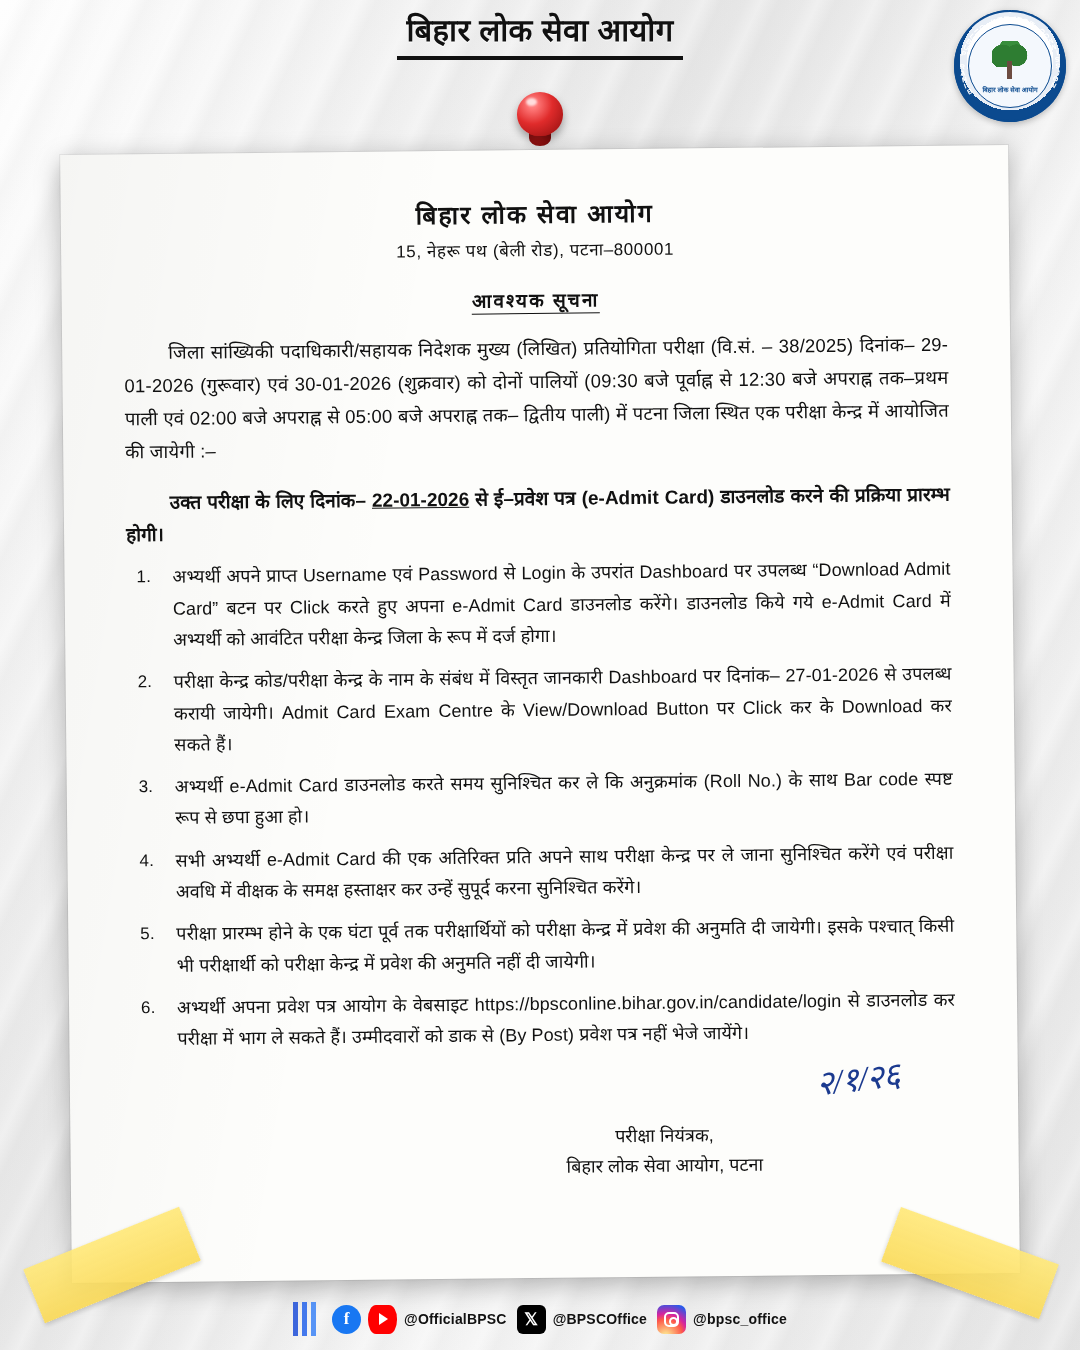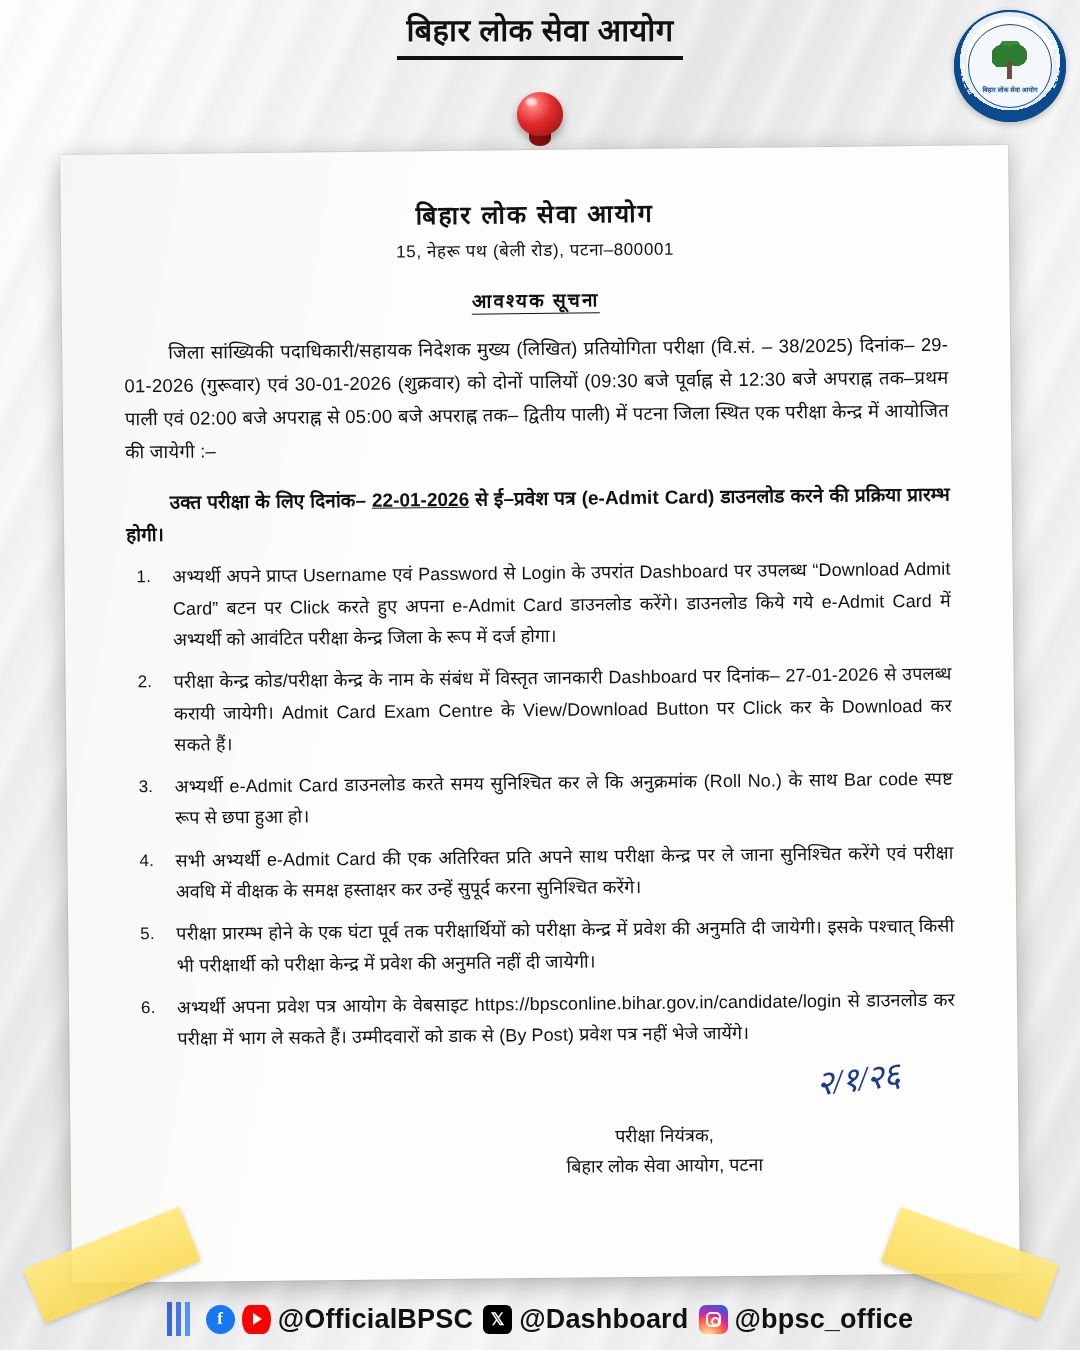--- a/index.html
+++ b/index.html
@@ -259,21 +259,21 @@
   }
   .social .bars {
     display: flex; gap: 4px; margin-right: 6px;
   }
   .social .bars i {
     display: block; width: 5px; height: 34px; background: #1d4ed8; opacity: .85;
   }
   .social .bars i:nth-child(2){ background:#2563eb; }
   .social .bars i:nth-child(3){ background:#3b82f6; }
   .social .handle {
-    font-size: 27px; font-weight: bold; color: #111;
+    font-size: 14px; font-weight: bold; color: #111;
     letter-spacing: .2px;
   }
   .ic {
     width: 29px; height: 29px; border-radius: 7px;
     display: inline-flex; align-items: center; justify-content: center;
     color: #fff; font-size: 17px; font-weight: bold;
     flex: 0 0 auto;
   }
   .ic.fb { background: #1877f2; border-radius: 50%; font-family: "Liberation Serif", serif; }
   .ic.yt { background: #ff0000; border-radius: 8px/14px; }
@@ -389,21 +389,21 @@
       </div>
 
     <div class="grp">
       <span class="ic fb">f</span>
       <span class="ic yt"></span>
       <span class="handle">@OfficialBPSC</span>
     </div>
 
     <div class="grp">
       <span class="ic x">𝕏</span>
-      <span class="handle">@Dashboard</span>
+      <span class="handle">@BPSCOffice</span>
     </div>
 
     <div class="grp">
       <span class="ic ig">
           <span class="sq"></span>
         </span>
       <span class="handle">@bpsc_office</span>
     </div>
   </div>
 

